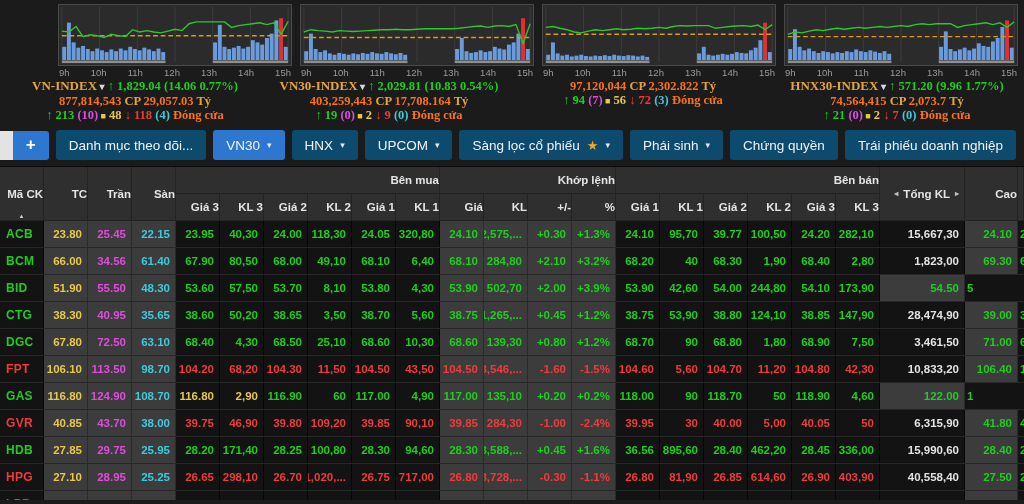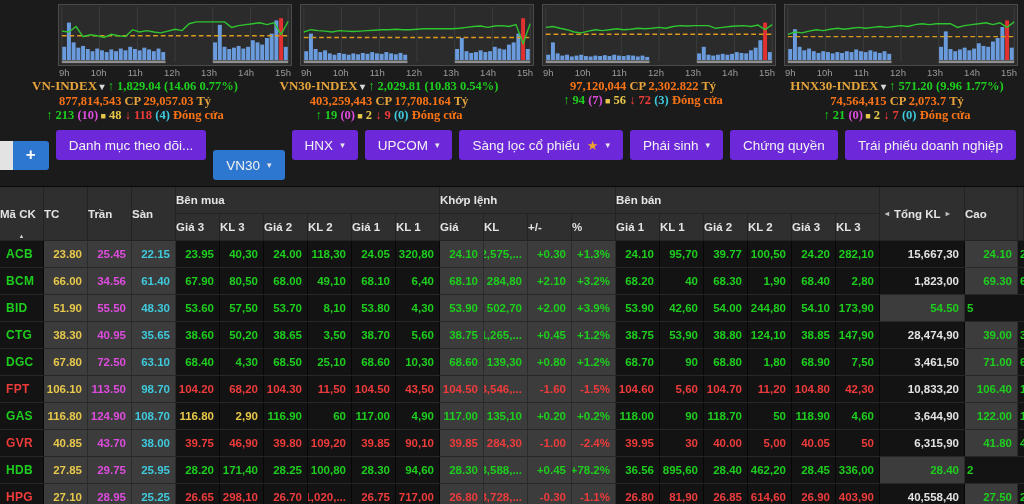--- a/index.html
+++ b/index.html
@@ -27,32 +27,32 @@
   .sq{font-size:9px;}
 
   
   .toolbar{display:flex;align-items:center;gap:7px;padding:4px 8px 6px 8px;background:#1b1b1b;justify-content:flex-end;}
   .search-wrap{display:flex;}
   .search-input{width:150px;height:29px;border:none;background:#e3e3e3;color:#444;
     border-radius:3px 0 0 3px;padding:0 10px;font-size:13px;font-family:"Liberation Sans",sans-serif;outline:none;}
   .search-input::placeholder{color:#6c6c6c;}
   .add-btn{width:36px;height:29px;border:none;background:var(--accent);color:#fff;
     border-radius:0 3px 3px 0;font-size:17px;font-weight:bold;cursor:pointer;}
-  .tb-btn{display:flex;align-items:center;gap:7px;background:#6d28d9;color:#f2f2f2;
+  .tb-btn{display:flex;align-items:center;gap:7px;background:#0c4a6e;color:#f2f2f2;
     border:none;border-radius:3px;height:30px;padding:0 13px;font-size:13.5px;
     font-family:"Liberation Sans",sans-serif;cursor:pointer;white-space:nowrap;}
-  .tb-btn.active{background:var(--accent);margin-top:20px;}
+  .tb-btn.active{background:var(--accent);}
   .tb-btn .caret{font-size:9px;color:#e8e8e8;}
   .tb-btn .star{color:#f0a62c;font-size:13px;}
 
   
   :root{--cols:44px 44px 44px 44px 44px 44px 44px 44px 44px 44px 44px 44px 44px 44px 44px 44px 44px 44px 44px 44px 85px 53px 6px;}
   .thead{display:grid;grid-template-columns:var(--cols);grid-template-rows:27px 27px;
     background:#2f2f2f;font-size:11.5px;font-weight:bold;color:#e4e4e4;border-top:1px solid #0a0a0a;}
-  .th{display:flex;align-items:center;justify-content:flex-start;
+  .th{display:flex;align-items:center;justify-content:flex-end;
     border-right:1px solid #232323;border-bottom:1px solid #232323;position:relative;white-space:nowrap;}
   .th .sort{position:absolute;bottom:1px;left:50%;transform:translateX(-50%);font-size:6px;color:#cfcfcf;}
   .th .scroll-arrow{color:#bdbdbd;font-size:8px;margin:0 5px;}
   .tbody{height:279px;overflow:hidden;background:#fde047;}
   .tr{display:grid;grid-template-columns:var(--cols);height:27px;box-sizing:border-box;
     border-bottom:1px solid #272727;font-size:11.5px;font-weight:bold;background:#131313;cursor:pointer;}
   .td{display:flex;align-items:center;justify-content:flex-end;padding-right:5px;
     border-right:1px solid #060606;overflow:hidden;white-space:nowrap;box-sizing:border-box;}
   .td.gray{background:#3c3c3c;border-right:1px solid #2b2b2b;}
   .td.sym{justify-content:flex-start;padding-left:6px;font-size:12px;letter-spacing:.3px;}
@@ -626,21 +626,20 @@
       <div class="td g gray">117.00</div>
       <div class="td g gray">135,10</div>
       <div class="td g gray">+0.20</div>
       <div class="td g gray">+0.2%</div>
       <div class="td g">118.00</div>
       <div class="td g">90</div>
       <div class="td g">118.70</div>
       <div class="td g">50</div>
       <div class="td g">118.90</div>
       <div class="td g">4,60</div>
-      <div class="td w tot">3,644,90</div>
       <div class="td g gray">122.00</div>
       <div class="td g part">1</div>
     </div>
     <div class="tr">
       <div class="td sym r">GVR</div>
       <div class="td y gray">40.85</div>
       <div class="td m gray">43.70</div>
       <div class="td c gray">38.00</div>
       <div class="td r">39.75</div>
       <div class="td r">46,90</div>
@@ -669,27 +668,28 @@
       <div class="td c gray">25.95</div>
       <div class="td g">28.20</div>
       <div class="td g">171,40</div>
       <div class="td g">28.25</div>
       <div class="td g">100,80</div>
       <div class="td g">28.30</div>
       <div class="td g">94,60</div>
       <div class="td g gray">28.30</div>
       <div class="td g gray">3,588,...</div>
       <div class="td g gray">+0.45</div>
-      <div class="td g gray">+78.2%</div>
+      <div class="td g gray">+1.6%</div>
       <div class="td g">36.56</div>
       <div class="td g">895,60</div>
       <div class="td g">28.40</div>
       <div class="td g">462,20</div>
       <div class="td g">28.45</div>
       <div class="td g">336,00</div>
+      <div class="td w tot">15,990,60</div>
       <div class="td g gray">28.40</div>
       <div class="td g part">2</div>
     </div>
     <div class="tr">
       <div class="td sym r">HPG</div>
       <div class="td y gray">27.10</div>
       <div class="td m gray">28.95</div>
       <div class="td c gray">25.25</div>
       <div class="td r">26.65</div>
       <div class="td r">298,10</div>

